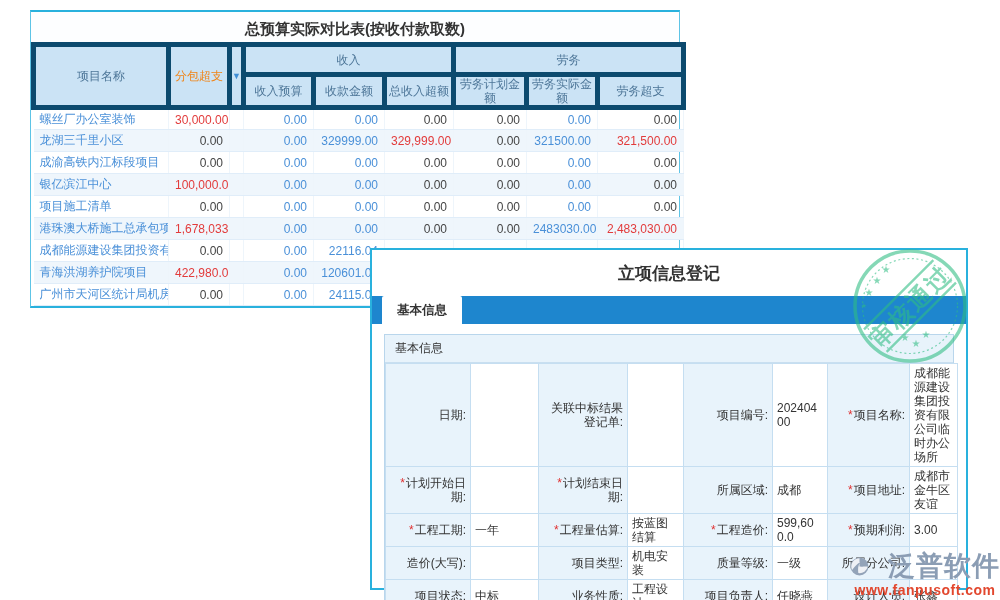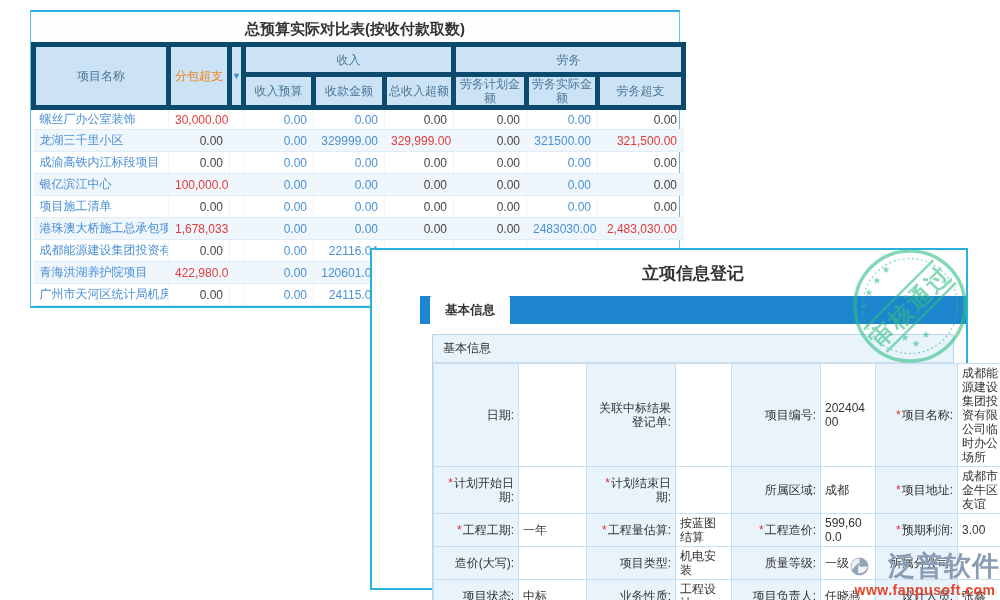--- a/index.html
+++ b/index.html
@@ -30,21 +30,21 @@
   table.budget tbody tr:nth-child(even) { background:#eff6fc; }
   td.proj { color:#4a90d8; text-align:left; cursor:pointer; }
   td.num { text-align:right; }
   .c-red  { color:#e23b3b; }
   .c-blue { color:#4a90d8; }
   .c-dark { color:#444444; }
 
   
   #window2 {
     position:absolute; left:370px; top:248px; width:598px; height:342px;
-    background:#fff; border:2px solid #29b1dd; z-index:10;padding-left:48px;
+    background:#fff; border:2px solid #29b1dd; z-index:10;
   }
   .w2-title { text-align:center; font-size:17px; font-weight:bold; color:#333; padding:12px 0 11px; }
   .tabbar { background:#1e86ce; height:28px; display:flex; align-items:stretch; padding-left:10px; }
   .tab { line-height:28px; padding:0 15px; color:#fff; font-size:12.5px; cursor:pointer; }
   .tab.active { background:#fff; color:#333; font-weight:bold; border-radius:2px 2px 0 0; }
   .formwrap { margin:10px 12px; border:1px solid #b9d6ec; }
   .section-hd { background:#e8f3fb; border-bottom:1px solid #c9dff0; font-size:12px; color:#333; padding:5px 10px; }
   table.form { width:100%; border-collapse:collapse; table-layout:fixed; font-size:12px; color:#333; }
   table.form td { border:1px solid #c5def1; padding:2px 4px; vertical-align:middle; line-height:14px; }
   td.flabel { background:#e8f3fb; text-align:right; }

